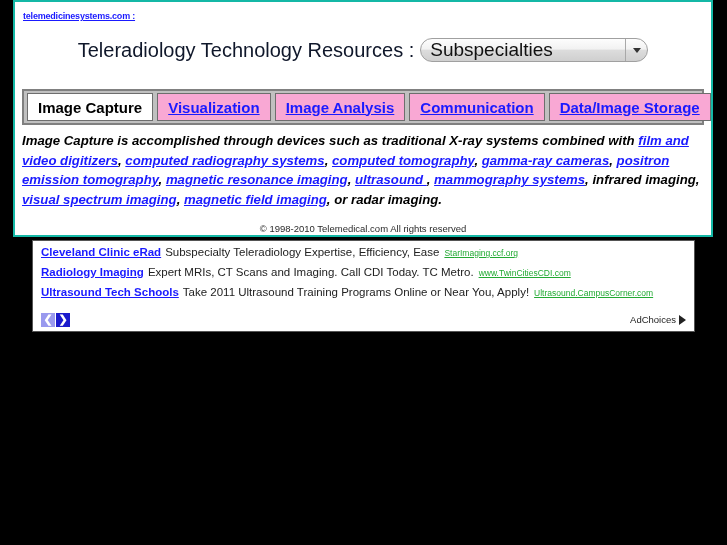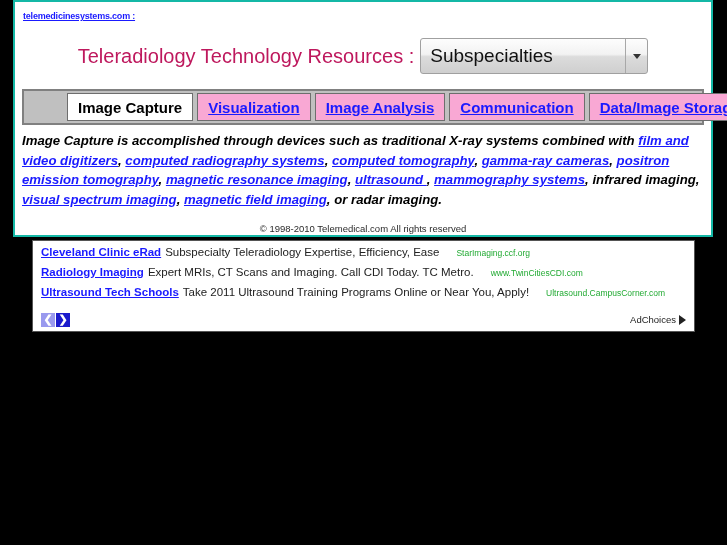--- a/index.html
+++ b/index.html
@@ -45,33 +45,33 @@
     position: absolute;
     left: 0;
     top: 36px;
     width: 100%;
     display: flex;
     align-items: center;
     justify-content: center;
   }
   #page-title {
     font-size: 20px;
-    color: #be185d;
+    color: #0f172a;
     font-weight: normal;
     white-space: nowrap;
     padding-right: 6px;
     font-family: "Liberation Sans", sans-serif;
   }
   #subspecialty-select {
     position: relative;
     width: 228px;
-    height: 36px;
+    height: 24px;
     box-sizing: border-box;
     border: 1px solid #a0a0a0;
-    border-radius: 3px;
+    border-radius: 12px;
     background: linear-gradient(#fdfdfd 0%, #f2f2f2 45%, #dcdcdc 52%, #cfcfcf 100%);
     display: flex;
     align-items: center;
     cursor: pointer;
   }
   #select-value {
     flex: 1;
     padding-left: 9px;
     font-size: 19px;
     color: #111;
@@ -127,21 +127,20 @@
     white-space: nowrap;
     cursor: pointer;
     flex: 1;
     font-family: "Liberation Sans", sans-serif;
   }
   .tab.active {
     background: #ffffff;
     color: #000000;
     text-decoration: none;
     flex: 0 0 auto;
-    margin-left: 40px;
   }
 
   
   #body-text {
     position: absolute;
     left: 7px;
     top: 129px;
     right: 10px;
     font-size: 13.2px;
     font-weight: bold;
@@ -197,21 +196,22 @@
   }
   .ad-desc {
     font-size: 11.5px;
     color: #222222;
     padding-left: 4px;
     font-family: "Liberation Sans", sans-serif;
   }
   .ad-url {
     font-size: 8.5px;
     color: #22aa33;
-    padding-left: 17px;
+    text-decoration: underline;
+    padding-left: 5px;
     cursor: pointer;
     font-family: "Liberation Sans", sans-serif;
   }
 
   
   #ad-footer {
     position: absolute;
     left: 8px;
     right: 8px;
     bottom: 4px;

